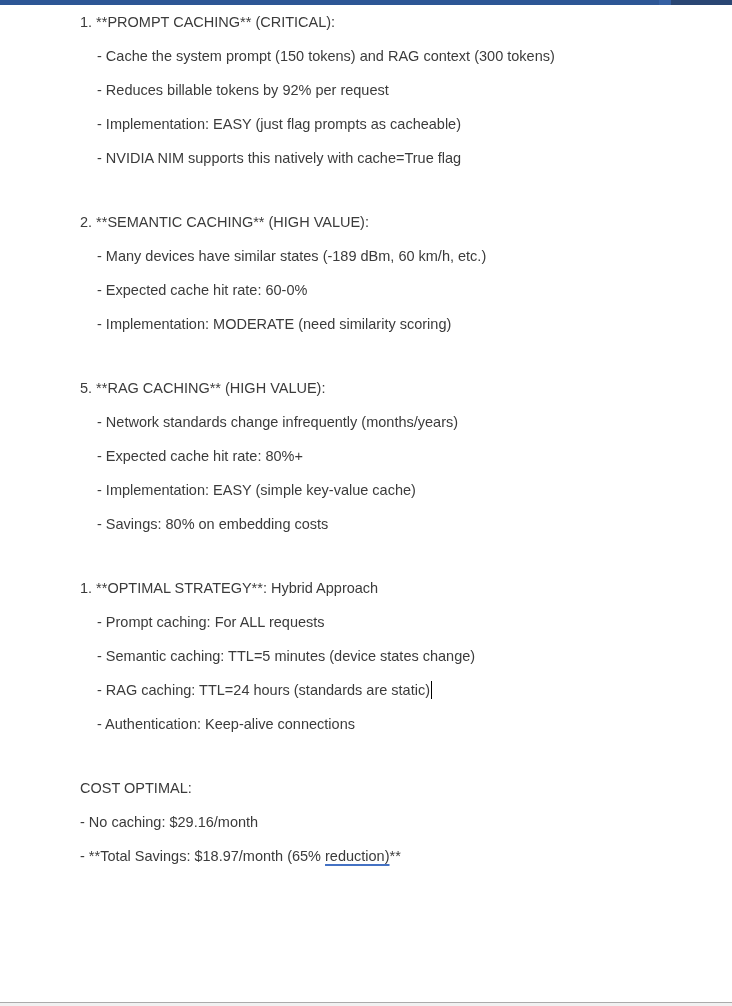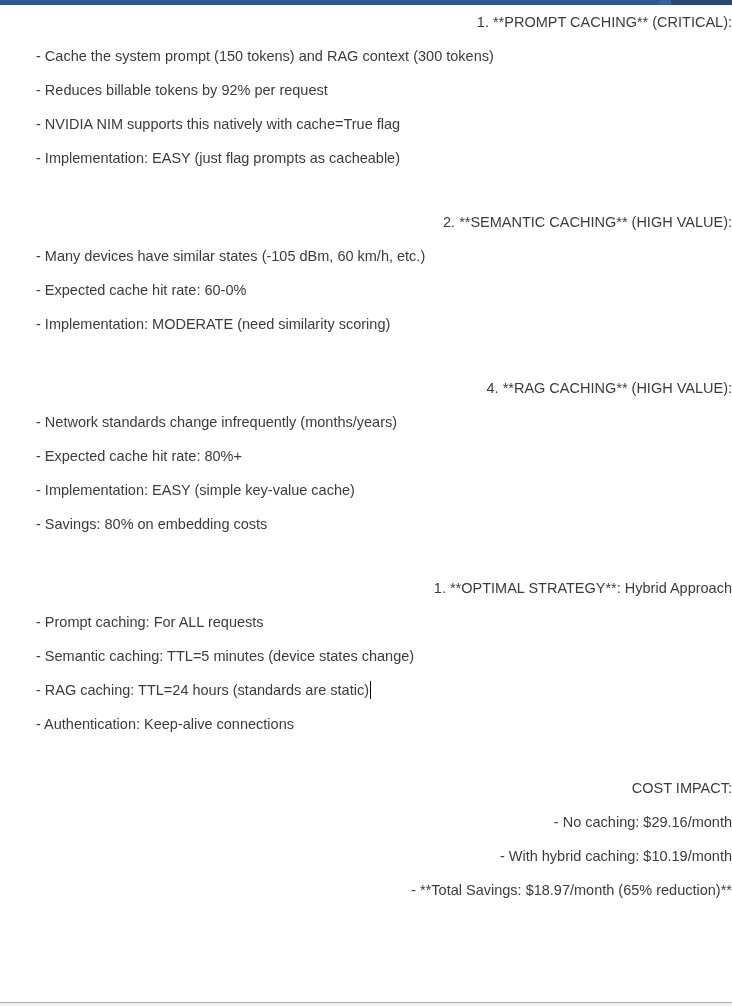--- a/index.html
+++ b/index.html
@@ -30,33 +30,34 @@
     width: 732px;
     color: #3b3b3b;
     font-size: 14.5px;
     cursor: text;
   }
   .doc p {
     margin: 0;
     line-height: 34px;
     white-space: pre;
   }
-  .line-h { padding-left: 80px; text-align: right; }  
-  .line-b { padding-left: 36px; }  
+  .line-h { padding-left: 80px; }  
+  .line-b { padding-left: 97px; }  
   .gap { height: 30px; }
 
   .caret {
     display: inline-block;
     width: 1px;
     height: 18px;
     background: #000000;
     vertical-align: -4px;
     margin-left: 1px;
   }
   .ul-blue {
+    text-decoration: underline;
     text-decoration-color: #4472c4;
     text-decoration-thickness: 1.5px;
     text-underline-offset: 3px;
   }
   .bottomstrip {
     position: absolute;
     left: 0; top: 1002px;
     width: 732px; height: 4px;
     background: #f1f1f1;
     border-top: 1px solid #ababab;
@@ -70,44 +71,43 @@
   <div class="seg-left"></div>
   <div class="seg-mid"></div>
   <div class="seg-right"></div>
 </div>
 
 <div class="doc">
 
   <p class="line-h">1. **PROMPT CACHING** (CRITICAL):</p>
   <p class="line-b">- Cache the system prompt (150 tokens) and RAG context (300 tokens)</p>
   <p class="line-b">- Reduces billable tokens by 92% per request</p>
+  <p class="line-b">- Implementation: EASY (just flag prompts as cacheable)</p>
   <p class="line-b">- NVIDIA NIM supports this natively with cache=True flag</p>
-  <p class="line-b">- Implementation: EASY (just flag prompts as cacheable)</p>
   <div class="gap"></div>
 
   <p class="line-h">2. **SEMANTIC CACHING** (HIGH VALUE):</p>
-  <p class="line-b">- Many devices have similar states (-105 dBm, 60 km/h, etc.)</p>
+  <p class="line-b">- Many devices have similar states (-189 dBm, 60 km/h, etc.)</p>
   <p class="line-b">- Expected cache hit rate: 60-0%</p>
   <p class="line-b">- Implementation: MODERATE (need similarity scoring)</p>
   <div class="gap"></div>
 
-  <p class="line-h">4. **RAG CACHING** (HIGH VALUE):</p>
+  <p class="line-h">5. **RAG CACHING** (HIGH VALUE):</p>
   <p class="line-b">- Network standards change infrequently (months/years)</p>
   <p class="line-b">- Expected cache hit rate: 80%+</p>
   <p class="line-b">- Implementation: EASY (simple key-value cache)</p>
   <p class="line-b">- Savings: 80% on embedding costs</p>
   <div class="gap"></div>
 
   <p class="line-h">1. **OPTIMAL STRATEGY**: Hybrid Approach</p>
   <p class="line-b">- Prompt caching: For ALL requests</p>
   <p class="line-b">- Semantic caching: TTL=5 minutes (device states change)</p>
   <p class="line-b"><span>- RAG caching: TTL=24 hours (standards are static)</span><span class="caret"></span></p>
   <p class="line-b">- Authentication: Keep-alive connections</p>
   <div class="gap"></div>
 
-  <p class="line-h">COST IMPACT:</p>
+  <p class="line-h">COST OPTIMAL:</p>
   <p class="line-h">- No caching: $29.16/month</p>
-  <p class="line-h">- With hybrid caching: $10.19/month</p>
   <p class="line-h"><span>- **Total Savings: $18.97/month (65% </span><span class="ul-blue">reduction)</span><span>**</span></p>
 
 </div>
 
 <div class="bottomstrip"></div>
 
 </body></html>

